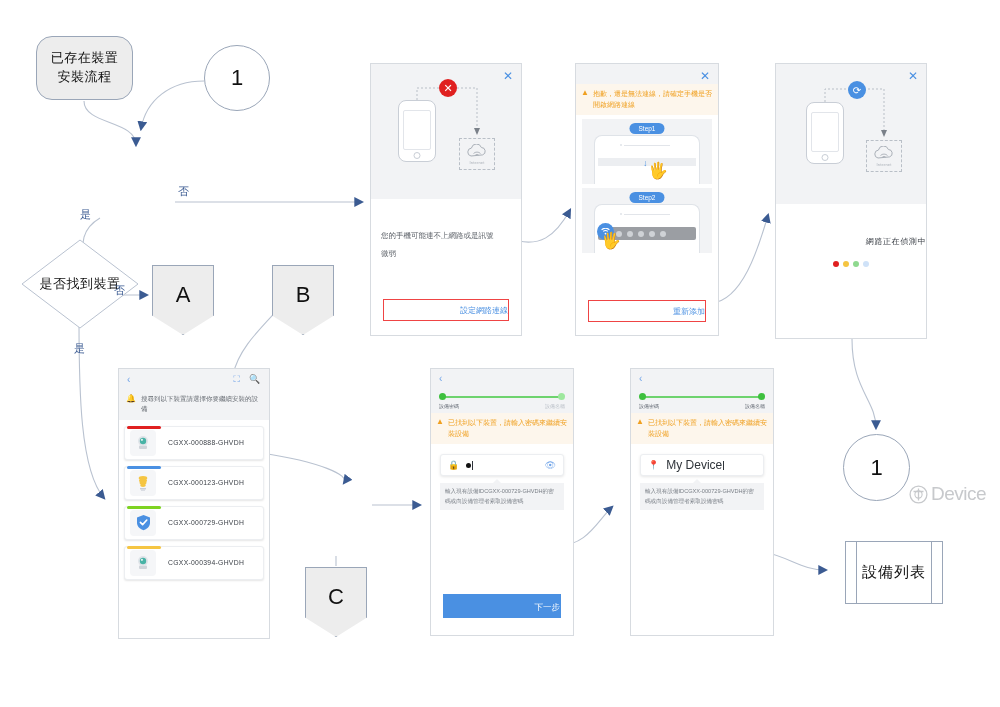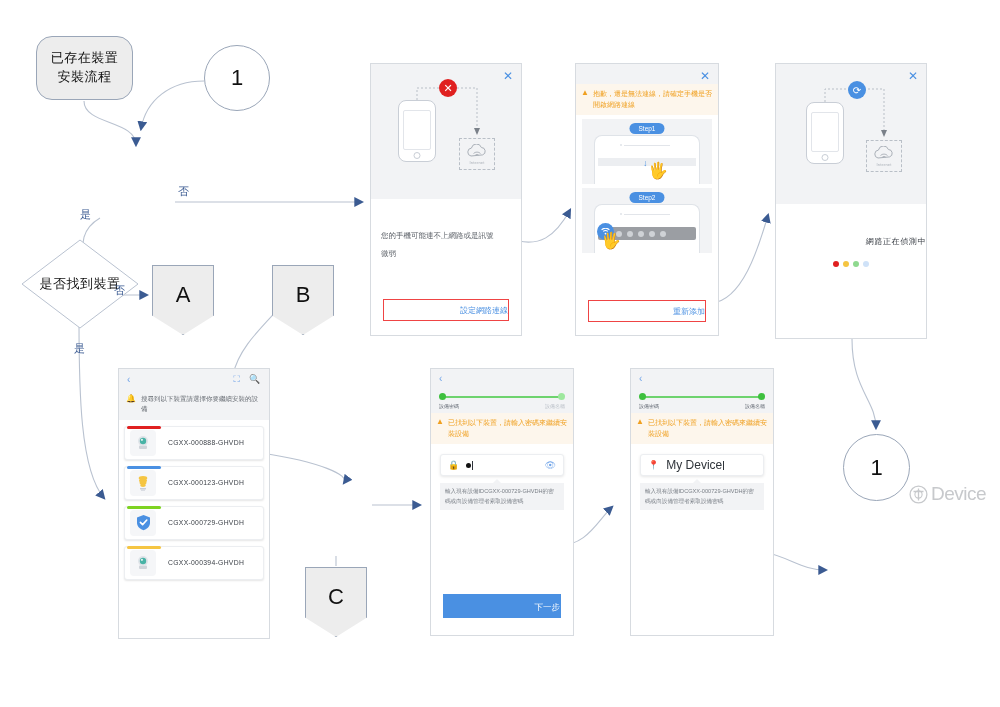--- a/index.html
+++ b/index.html
@@ -240,20 +240,23 @@
   <div class="node pentagon" style="left:272px; top:265px; width:62px; height:70px;">
     <span>B</span>
   </div>
   <div class="node pentagon" style="left:305px; top:567px; width:62px; height:70px;">
     <span>C</span>
   </div>
 
   <div class="node circle-ref" style="left:843px; top:434px; width:67px; height:67px;">
     <span>1</span>
   </div>
+  <div class="node doc-box" style="left:845px; top:541px; width:98px; height:63px;">
+    <span>設備列表</span>
+  </div>
 
   <div class="phone" style="left:370px; top:63px; width:152px; height:273px;">
     <div class="ph-head" style="height:135px;">
       <div class="ph-close">✕</div>
       <div class="illus" style="height:135px;">
         <div class="mini-phone" style="left:27px; top:36px; width:38px; height:62px;">
           <div class="scr"></div>
             <div class="home"></div>
         </div>
         <svg width="152" height="135" style="position:absolute;left:0;top:0;">

